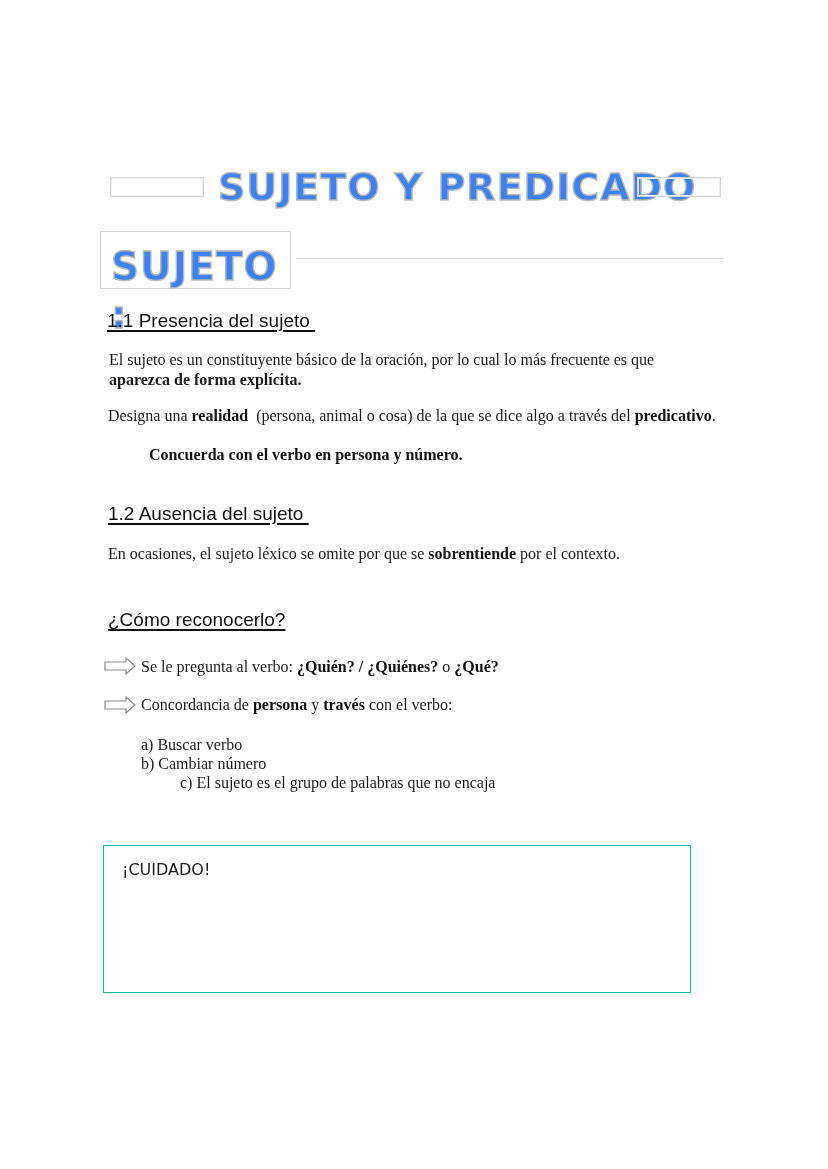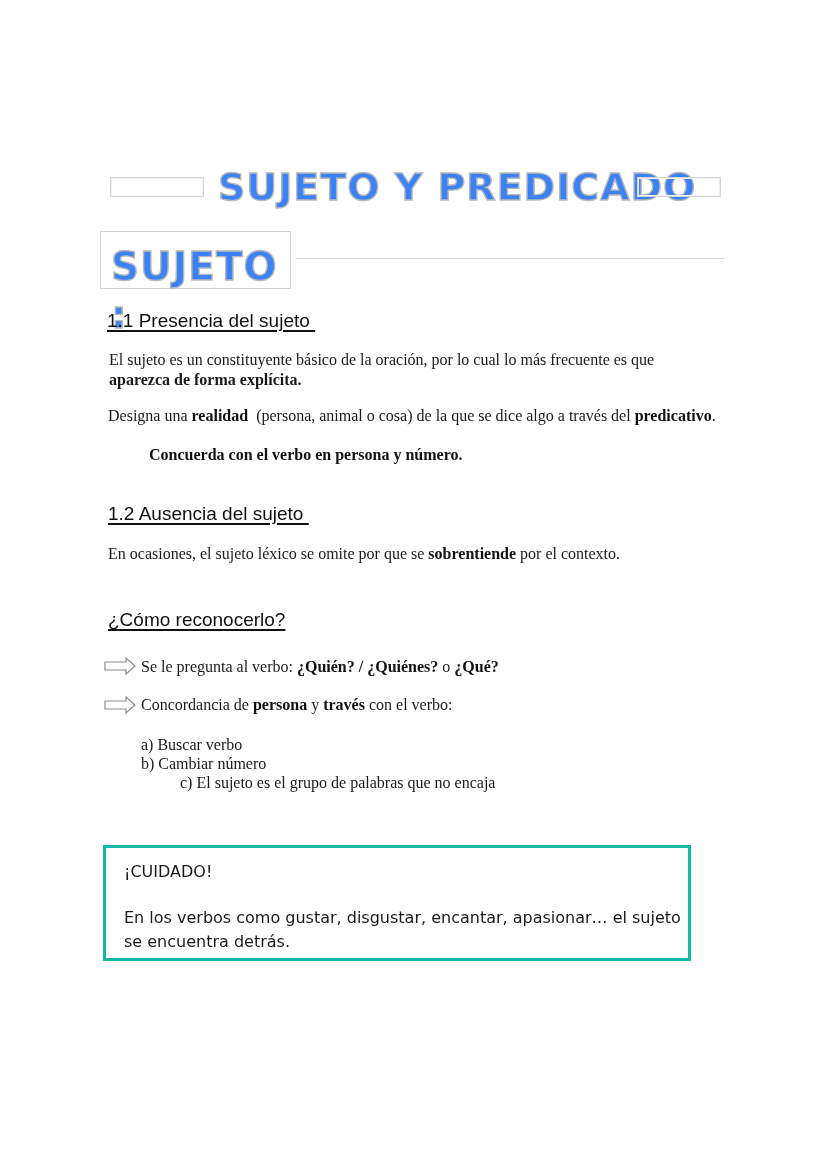--- a/index.html
+++ b/index.html
@@ -7,21 +7,21 @@
   .title-bar { position: absolute; top: 177px; height: 18px; border: 1px solid #d6d6d6; box-shadow: inset 0 0 0 1px #f0f0f0; }
   .bubble { font-family: "DejaVu Sans", sans-serif; font-weight: bold; color: #3b82f6; -webkit-text-stroke: 1.4px #b8b8b8; letter-spacing: 1px; }
   .main-title { position: absolute; left: 218px; top: 163px; font-size: 38px; line-height: 48px; }
   .suj-box { position: absolute; left: 100px; top: 231px; width: 189px; height: 56px; border: 1px solid #d4d4d4; }
   .suj-text { position: absolute; left: 10px; top: 11px; font-size: 39px; line-height: 48px; }
   .suj-line { position: absolute; left: 296px; top: 258px; width: 428px; height: 1px; background: #d8d8d8; }
   .heading { position: absolute; font-family: Liberation Sans, sans-serif; font-size: 19px; color: #111; text-decoration: underline; text-underline-offset: 3px; text-decoration-thickness: 1.5px; white-space: pre; }
   .p { position: absolute; font-size: 16px; line-height: 20px; color: #1a1a1a; white-space: nowrap; }
   .p b { font-weight: bold; color: #111; }
   .arrow { position: absolute; width: 32px; height: 18px; }
-  .callout { position: absolute; left: 103px; top: 845px; width: 588px; height: 116px; border: 3px solid #14b8a6; box-sizing: border-box; }
+  .callout { position: absolute; left: 103px; top: 845px; width: 588px; height: 148px; border: 1px solid #14b8a6; box-sizing: border-box; }
   .callout-title { position: absolute; left: 18px; top: 14px; font-family: "DejaVu Sans", sans-serif; font-size: 16px; color: #1a1a1a; }
   .callout-body { position: absolute; left: 18px; top: 58px; width: 560px; font-family: "DejaVu Sans", sans-serif; font-size: 16px; line-height: 24px; color: #1a1a1a; }
 </style>
 </head>
 <body>
 
 <div class="title-bar" style="left:110px; width:92px;"></div>
 <div class="main-title bubble">SUJETO Y PREDICADO</div>
 <div class="title-bar" style="left:637px; width:82px;"></div>
 
@@ -60,14 +60,13 @@
 <div class="p" style="left:141px; top:695px;">
   <span>Concordancia de </span><b>persona</b><span style="white-space:pre;"> y </span><b>través</b><span> con el verbo:</span>
 </div>
 
 <div class="p" style="left:141px; top:735px;">a) Buscar verbo</div>
 <div class="p" style="left:141px; top:754px;">b) Cambiar número</div>
 <div class="p" style="left:141px; top:773px;margin-left:39px;">c) El sujeto es el grupo de palabras que no encaja</div>
 
 <div class="callout">
   <div class="callout-title">¡CUIDADO!</div>
-  <div class="callout-body">En los verbos como gustar, disgustar, encantar, apasionar… el sujeto se encuentra detrás.</div>
 </div>
 
 </body></html>

